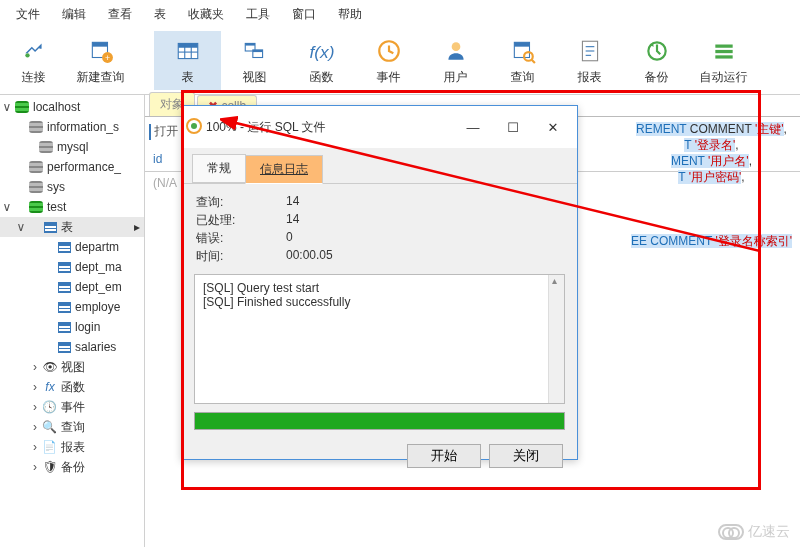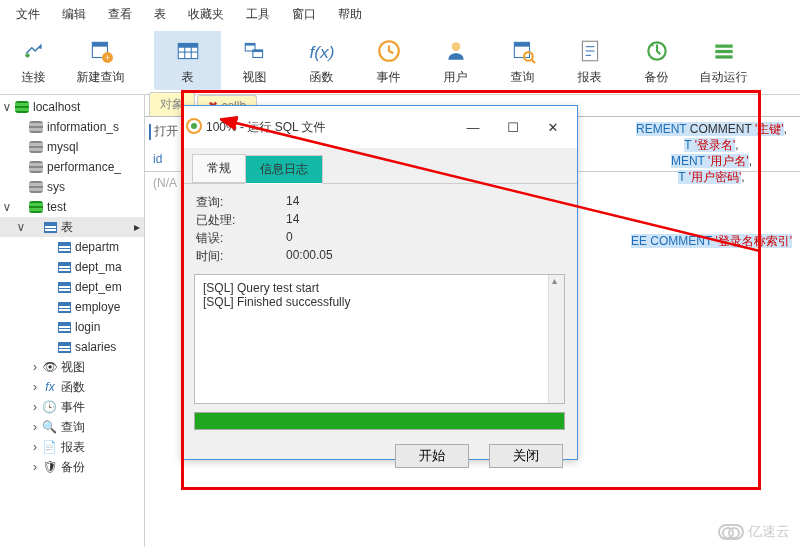--- a/index.html
+++ b/index.html
@@ -27,30 +27,30 @@
   .sql { position:absolute; right:8px; top:26px; font-family: Consolas, monospace; font-size:12px; line-height:16px; text-align:center; }
   .sql .hl { background:#cde3f8; }
   .sql .kw { color:#1e6fb8; }
   .sql .str { color:#c00; }
   .dialog { position:absolute; left:181px; top:105px; width:397px; height:355px; background:#f0f0f0; border:1px solid #4a90d9; box-shadow:0 2px 8px rgba(0,0,0,.2); }
   .dlg-title { height:42px; display:flex; align-items:center; padding:0 4px; background:#fff; }
   .dlg-title .t { flex:1; padding-left:4px; }
   .wbtn { width:40px; text-align:center; font-size:13px; }
   .dlg-tabs { display:flex; padding:6px 10px 0; border-bottom:1px solid #ccc; background:#f0f0f0; }
   .dlg-tabs .dt { padding:5px 14px; border:1px solid #ccc; background:#f9f9f9; margin-right:-1px; }
-  .dlg-tabs .dt.active { background:#14b8a6; border-bottom-color:#fff; position:relative; top:1px; }
+  .dlg-tabs .dt.active { background:#fdba74; border-bottom-color:#fff; position:relative; top:1px;text-decoration:underline; }
   .stats { padding:10px 14px 6px; }
   .stats .row { display:flex; height:18px; }
   .stats .k { width:90px; }
   .logbox { margin:2px 12px 8px; height:130px; background:#fff; border:1px solid #bbb; padding:6px 8px; font-family:Consolas,monospace; position:relative; }
   .logbox .sb { position:absolute; right:0; top:0; bottom:0; width:16px; background:#f0f0f0; border-left:1px solid #ddd; }
   .logbox .sb:before { content:"▴"; position:absolute; top:0; left:3px; color:#888; font-size:10px;}
   .progress { margin:4px 12px; height:18px; border:1px solid #aaa; background:#fff; }
   .progress .bar { height:100%; background:#1fa81f; }
-  .dlg-btns { display:flex; justify-content:flex-end; gap:20px; padding:10px 14px; }
+  .dlg-btns { display:flex; justify-content:flex-end; gap:8px; padding:10px 14px; }
   .dlg-btns button { width:74px; height:24px; background:#e9e9e9; border:1px solid #adadad; }
   .redbox { position:absolute; border:3px solid #e00; left:181px; top:90px; width:580px; height:400px; pointer-events:none; }
   .arrow { position:absolute; left:220px; top:116px; width:540px; height:140px; pointer-events:none; }
   .watermark { position:absolute; right:10px; bottom:6px; color:#ccc; font-size:14px; display:flex; align-items:center; gap:4px;}
   .ysy { width:26px; height:16px; border:2px solid #ccc; border-radius:10px; position:relative;}
   .ysy:before{content:"";position:absolute;width:8px;height:8px;border:2px solid #ccc;border-radius:50%;left:2px;top:1px;}
   .ysy:after{content:"";position:absolute;width:8px;height:8px;border:2px solid #ccc;border-radius:50%;right:2px;top:1px;}
   svg.ticon { width:26px; height:26px; }
 </style>
 </head>
@@ -192,21 +192,21 @@
         </span>
         <span>localhost</span>
       </div>
     <div class="tn" style="padding-left:14px">
         <span class="tw"></span>
         <span class="ic">
           <span class="db"></span>
         </span>
         <span>information_s</span>
       </div>
-    <div class="tn" style="padding-left:14px">
+    <div class="tn" style="padding-left:24px">
         <span class="tw"></span>
         <span class="ic">
           <span class="db"></span>
         </span>
         <span>mysql</span>
       </div>
     <div class="tn" style="padding-left:14px">
         <span class="tw"></span>
         <span class="ic">
           <span class="db"></span>

